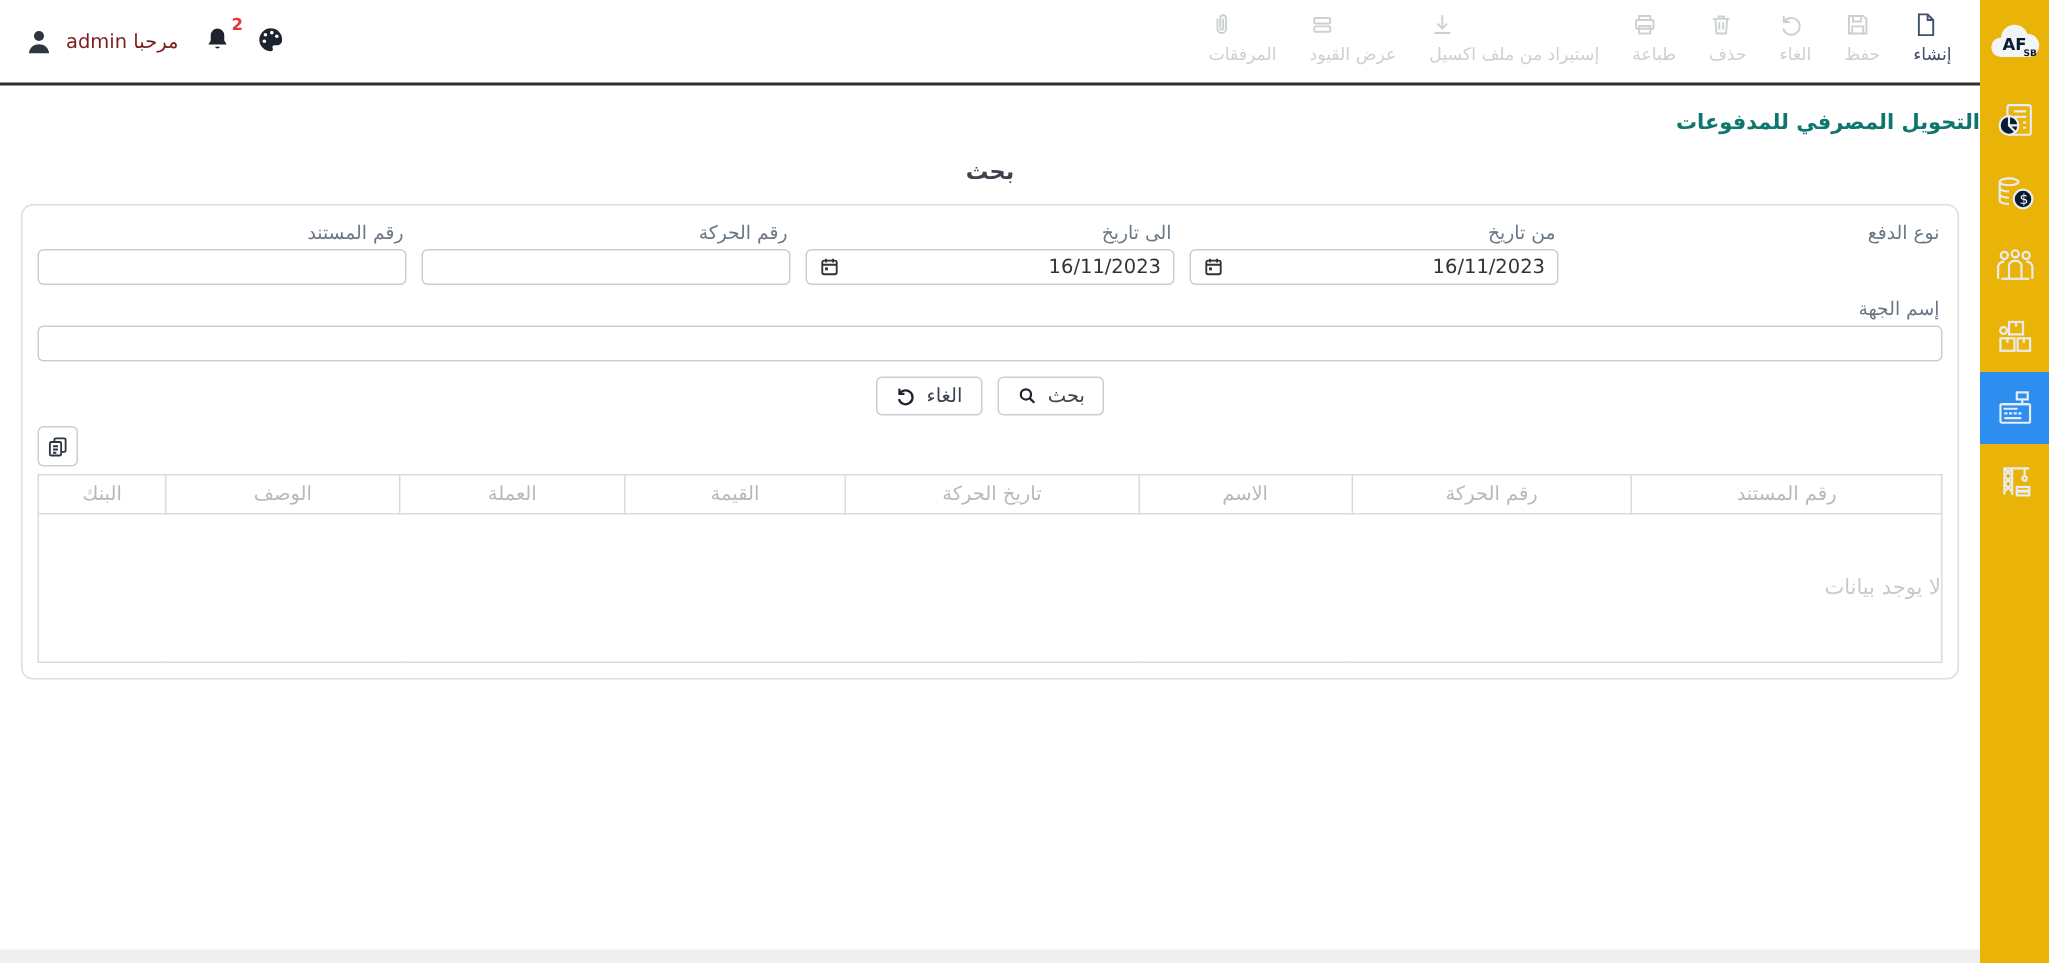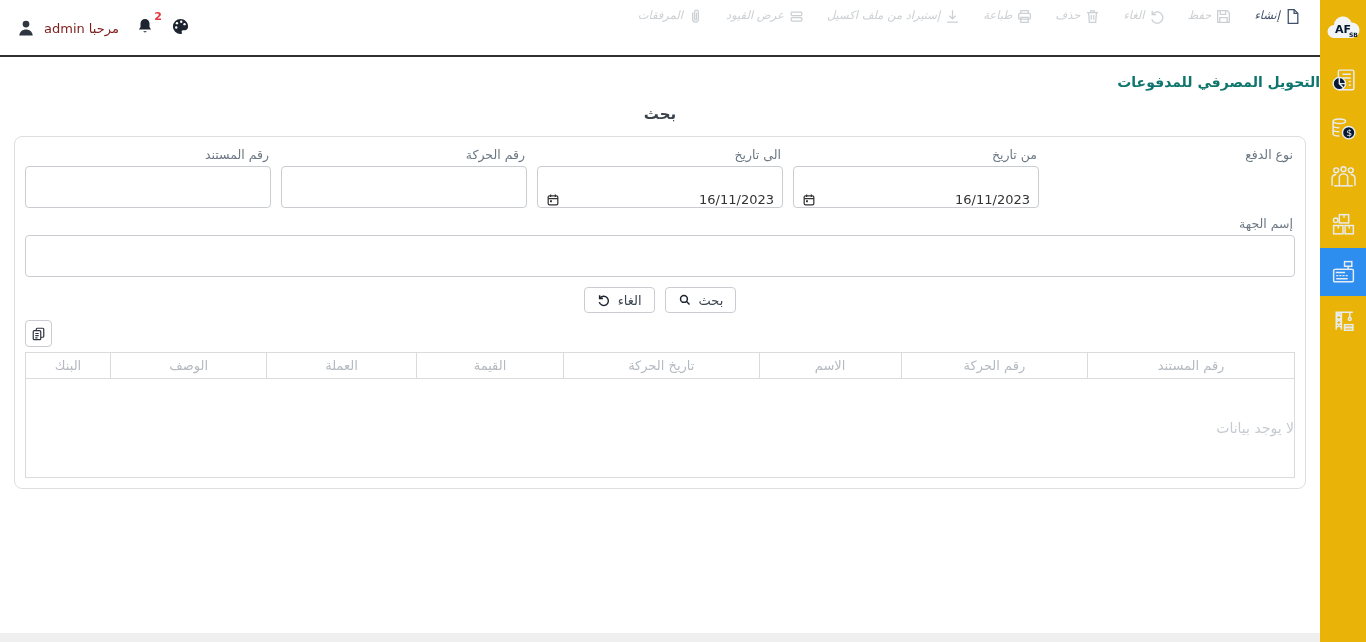--- a/index.html
+++ b/index.html
@@ -11,22 +11,22 @@
     background:#eab308; z-index:30; display:flex; flex-direction:column; align-items:stretch; }
   .logo-wrap { height:56px; display:flex; align-items:center; justify-content:center; }
   .side-item { height:48px; display:flex; align-items:center; justify-content:center; cursor:pointer; }
   .side-item svg { width:27px; height:27px; stroke:#e8edf3; fill:none; stroke-width:1.4; }
   .side-item.active { background:#2e8ef0; }
 
   
   .topbar { position:absolute; top:0; left:0; right:46px; height:57px; background:#fff;
     border-bottom:2px solid #2f2f2f; z-index:20; }
   .toolbar { position:absolute; top:8px; right:8px; display:flex; direction:rtl; align-items:flex-start; }
-  .tb-item { display:flex; flex-direction:row; align-items:flex-start; gap:4px; padding:0 11px;
-    font-size:11.5px; color:#ccd0d3; cursor:default; white-space:nowrap;font-style:italic; }
+  .tb-item { display:flex; flex-direction:column; align-items:flex-end; gap:4px; padding:0 11px;
+    font-size:11.5px; color:#ccd0d3; cursor:default; white-space:nowrap; }
   .tb-item svg { width:17px; height:17px; stroke:currentColor; fill:none; stroke-width:1.2; }
   .tb-item.enabled { color:#41506b; cursor:pointer; }
   .user-cluster { position:absolute; top:12px; left:16px; display:flex; direction:ltr;
     align-items:center; gap:17px; height:32px; }
   .user-box { display:flex; align-items:center; gap:8px; }
   .user-box svg { width:20px; height:20px; fill:#2f3640; }
   .greeting { font-size:13px; color:#7f1d1d; font-weight:normal; direction:rtl; }
   .bell-wrap { position:relative; cursor:pointer; }
   .bell-wrap svg { width:18px; height:18px; fill:#1d2430; }
   .badge { position:absolute; top:-7px; right:-8px; color:#e8343f; font-size:11px; font-weight:bold; }
@@ -37,22 +37,22 @@
   .content { position:absolute; top:57px; left:0; right:46px; bottom:0; background:#fff;
     direction:rtl; overflow:hidden; }
   .page-title { text-align:right; margin-top:17px; font-size:14px; font-weight:bold; color:#0f766e; }
   .page-subtitle { text-align:center; margin-top:15px; font-size:15px; font-weight:bold; color:#3b434c; }
 
   .panel { margin:13px 14px 0; border:1px solid #dcdee0; border-radius:8px; padding:8px 10px 10px; }
   .fields-row { display:flex; gap:10px; }
   .field { flex:1; min-width:0; }
   .field label { display:block; font-size:12.5px; color:#6b7884; margin:2px 2px 4px; }
   .req { color:#e23b3b; font-weight:bold; }
-  .control { height:42px; border:1px solid #c9cdd1; border-radius:4px; background:#fff;
-    display:flex; align-items:flex-end; justify-content:space-between; padding:0 8px;
+  .control { height:24px; border:1px solid #c9cdd1; border-radius:4px; background:#fff;
+    display:flex; align-items:center; justify-content:space-between; padding:0 8px;
     font-size:13px; color:#333; width:100%; }
   .control.focused { border:1px solid #3f8fdd; box-shadow:0 0 0 1px #3f8fdd inset; }
   .sel-arrow { width:0; height:0; border-top:4px solid transparent; border-bottom:4px solid transparent;
     border-right:6px solid #222; }
   .cal-icon svg { width:14px; height:14px; stroke:#333; fill:none; stroke-width:1.4; display:block; }
   input.control { justify-content:flex-start; }
 
   .entity-row { display:flex; justify-content:center; margin-top:6px; }
   .entity-field { width:205px; }
   .btn-row { display:flex; justify-content:center; gap:10px; margin-top:10px; }

